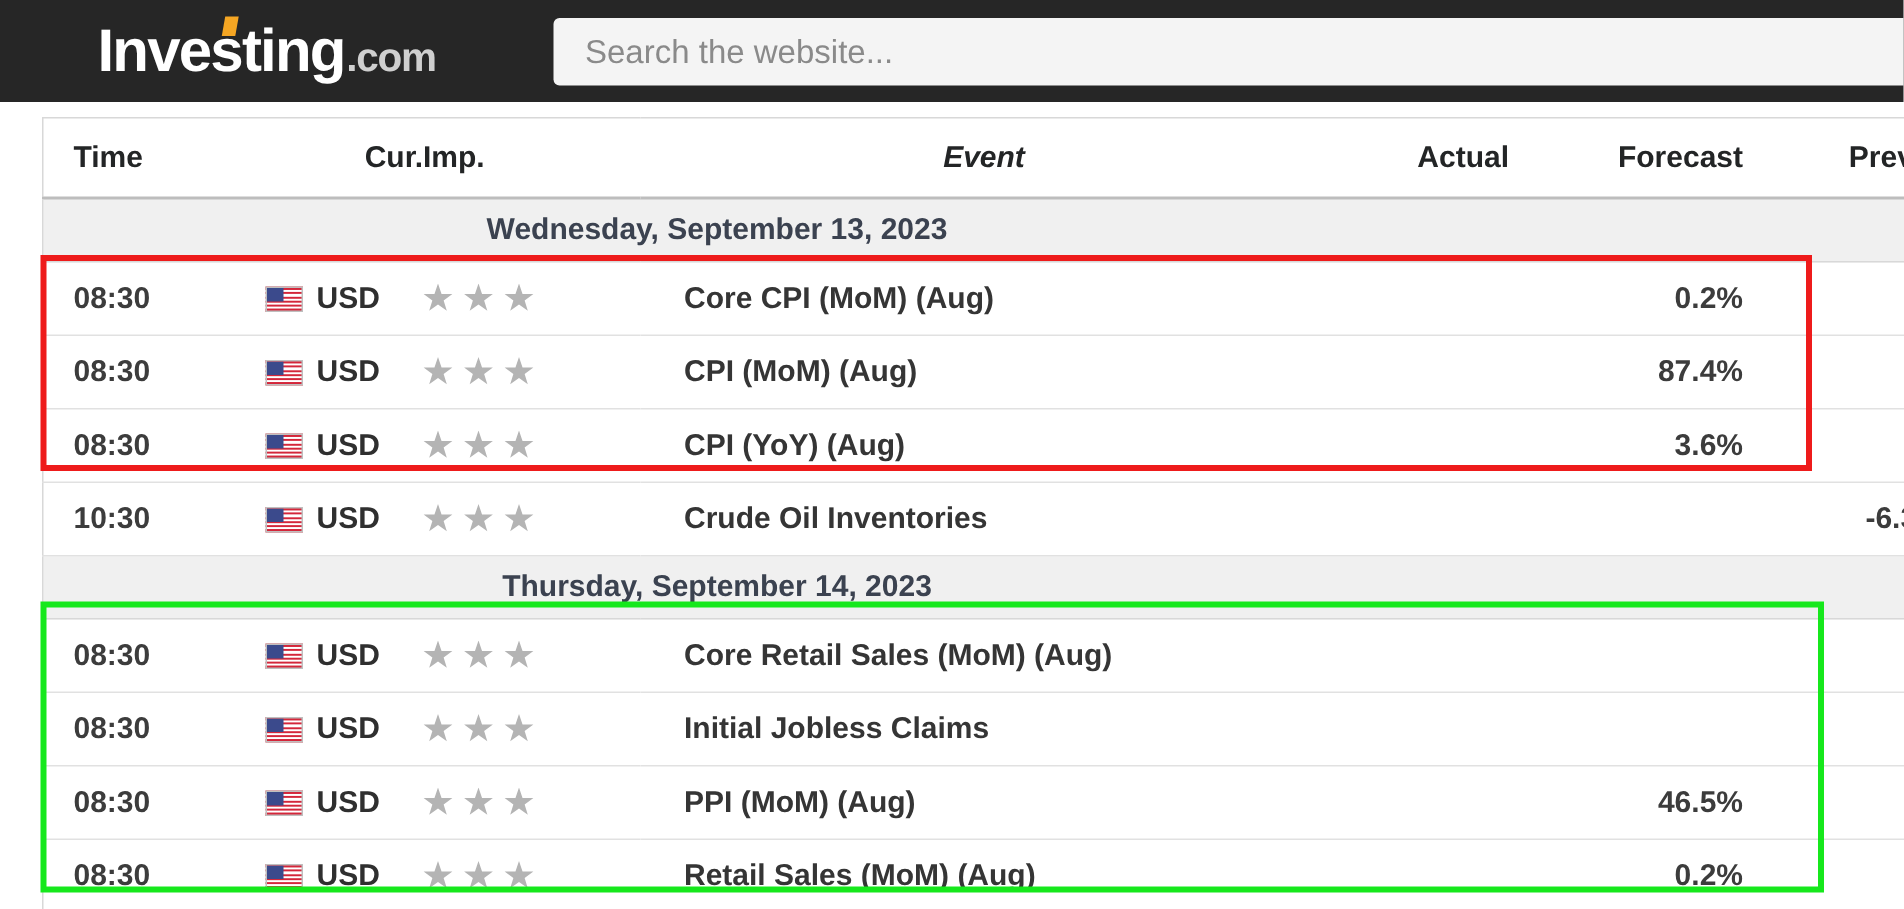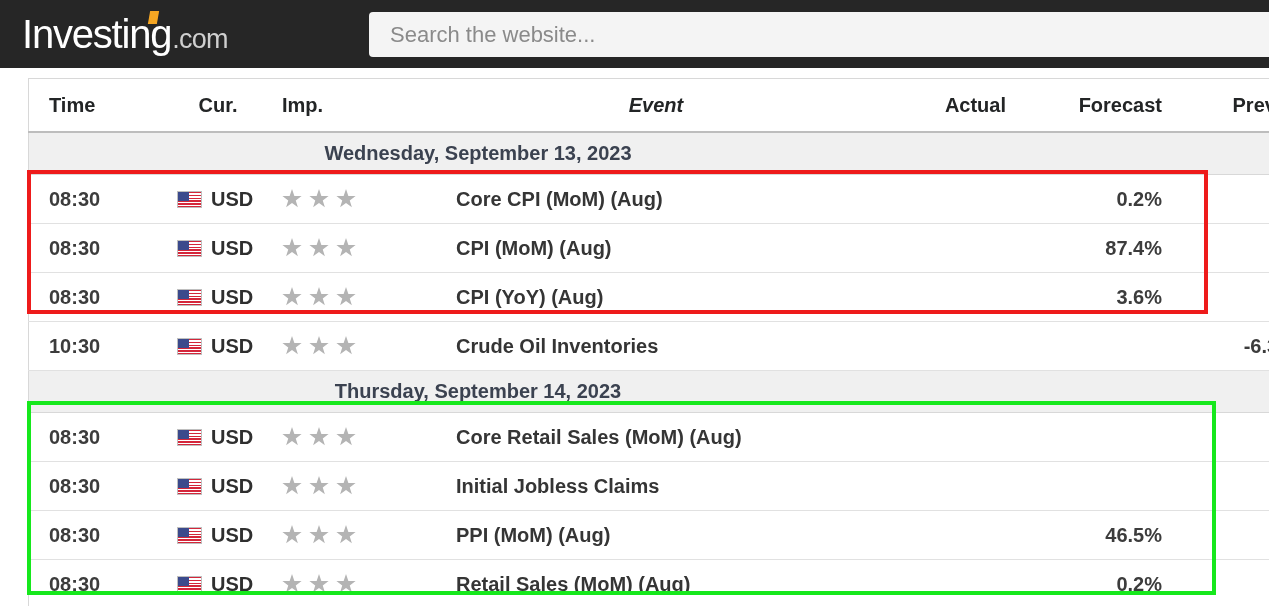--- a/index.html
+++ b/index.html
@@ -26,37 +26,38 @@
   }
   .logo {
     margin-left: 22px;
     display: flex;
     align-items: baseline;
     position: relative;
     user-select: none;
   }
   .logo-main {
     font-size: 40px;
-    font-weight: normal;
+    font-weight: bold;
     color: #ffffff;
     letter-spacing: -1.2px;
     font-family: "Liberation Sans", sans-serif;
+    margin-left: 43px;
   }
   .logo-dot {
     position: absolute;
     left: 127px;
     top: -1px;
     width: 9px;
     height: 13px;
     background: #f5a623;
     transform: skewX(-10deg);
   }
   .logo-com {
     font-size: 27px;
-    font-weight: normal;
+    font-weight: bold;
     color: #cfcfcf;
     letter-spacing: -0.8px;
     margin-left: 1px;
   }
   .searchbox {
     position: absolute;
     left: 369px;
     top: 12px;
     width: 900px;
     height: 45px;
@@ -98,21 +99,21 @@
     color: #232526;
     border-top: 1px solid #d8d8d8;
     border-bottom: 2px solid #bdbdbd;
     background: #ffffff;
     vertical-align: middle;
   }
   thead tr.headrow th.left-edge { border-left: 1px solid #d8d8d8; }
   thead tr.headrow th.right-edge { border-right: 1px solid #d8d8d8; }
 
   .c-time  { width: 105px; text-align: left; padding-left: 20px !important; }
-  .c-cur   { width: 128px; text-align: center; }
+  .c-cur   { width: 128px; text-align: right; }
   .c-imp   { width: 145px; text-align: left; }
   .c-event { width: 400px; text-align: center; padding-left: 29px !important; font-style: italic; }
   .c-act   { width: 150px; text-align: right; padding-right: 8px !important; }
   .c-fore  { width: 148px; text-align: right; padding-right: 10px !important; }
   .c-prev  { width: 145px; text-align: right; padding-right: 22px !important; }
 
   
   tr.daterow td {
     height: 41px;
     background: #f0f0f0;

